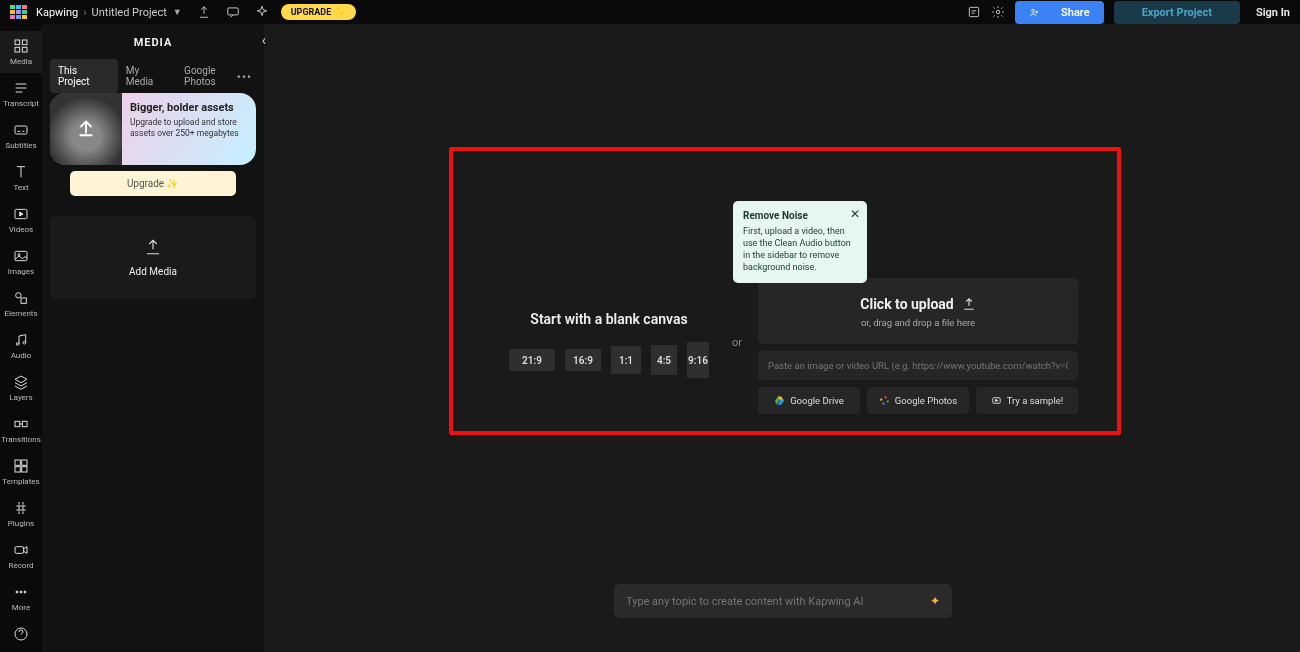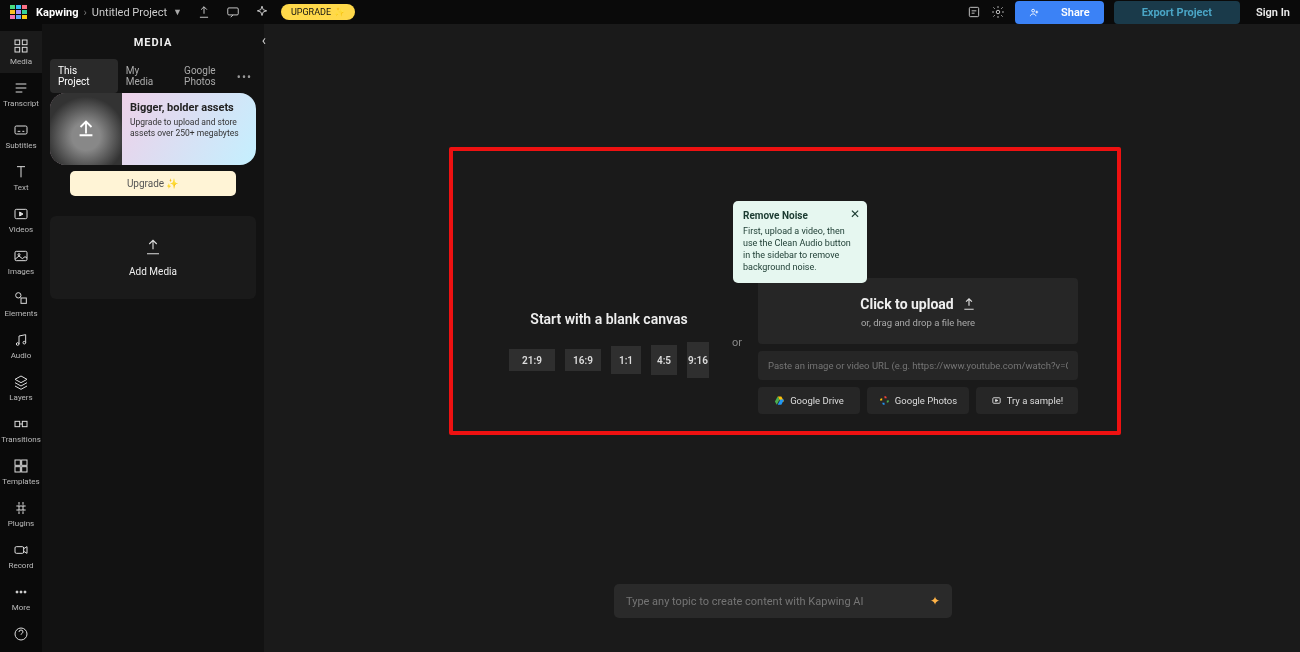--- a/index.html
+++ b/index.html
@@ -1,25 +1,25 @@
 <!DOCTYPE html>
 <html><head>
   <meta charset="utf-8">
   <style>
     *{box-sizing:border-box;margin:0;padding:0;font-family:-apple-system,BlinkMacSystemFont,"Segoe UI",Roboto,Arial,sans-serif}
     body{width:1300px;height:652px;background:#000;overflow:hidden;color:#fff}
     .topbar{height:24px;background:#0a0a0a;display:flex;align-items:center;padding:0 10px;font-size:11px}
     .logo{width:18px;height:14px;margin-right:8px}
-    .crumb{color:#fff;font-weight:700}
+    .crumb{color:#fff;font-weight:400}
     .crumb-sep{color:#777;margin:0 5px}
     .crumb-proj{color:#ccc}
     .chev{margin-left:6px;color:#aaa;font-size:9px}
     .top-icons{margin-left:15px;display:flex;gap:15px;align-items:center}
     .ico{width:14px;height:14px;stroke:#ddd;fill:none;stroke-width:1.5}
-    .upgrade-pill{margin-left:12px;background:#ffd94a;color:#111;font-size:9px;font-weight:400;padding:3px 10px;border-radius:11px;display:flex;align-items:center;gap:3px}
+    .upgrade-pill{margin-left:12px;background:#ffd94a;color:#111;font-size:9px;font-weight:700;padding:3px 10px;border-radius:11px;display:flex;align-items:center;gap:3px}
     .top-right{margin-left:auto;display:flex;align-items:center;gap:10px}
     .share-btn{background:#3b82f6;color:#fff;font-size:11px;font-weight:600;padding:5px 14px;border-radius:4px;display:flex;align-items:center;gap:21px}
     .export-btn{background:#1a3a4a;color:#4aa5c5;font-size:11px;font-weight:700;padding:5px 28px;border-radius:4px}
     .signin{color:#eee;font-size:11px;font-weight:600;margin-left:6px}
     .main{display:flex;height:calc(100% - 24px)}
     .sidebar{width:42px;background:#0a0a0a;display:flex;flex-direction:column;align-items:center;padding-top:7px}
     .sb-item{width:42px;display:flex;flex-direction:column;align-items:center;padding:7px 0;color:#bbb;font-size:8px;cursor:pointer}
     .sb-item.active{background:#1a1a1a}
     .sb-item svg{width:16px;height:16px;stroke:#ddd;fill:none;stroke-width:1.5;margin-bottom:3px}
     .sb-bottom{margin-top:auto;margin-bottom:8px}

